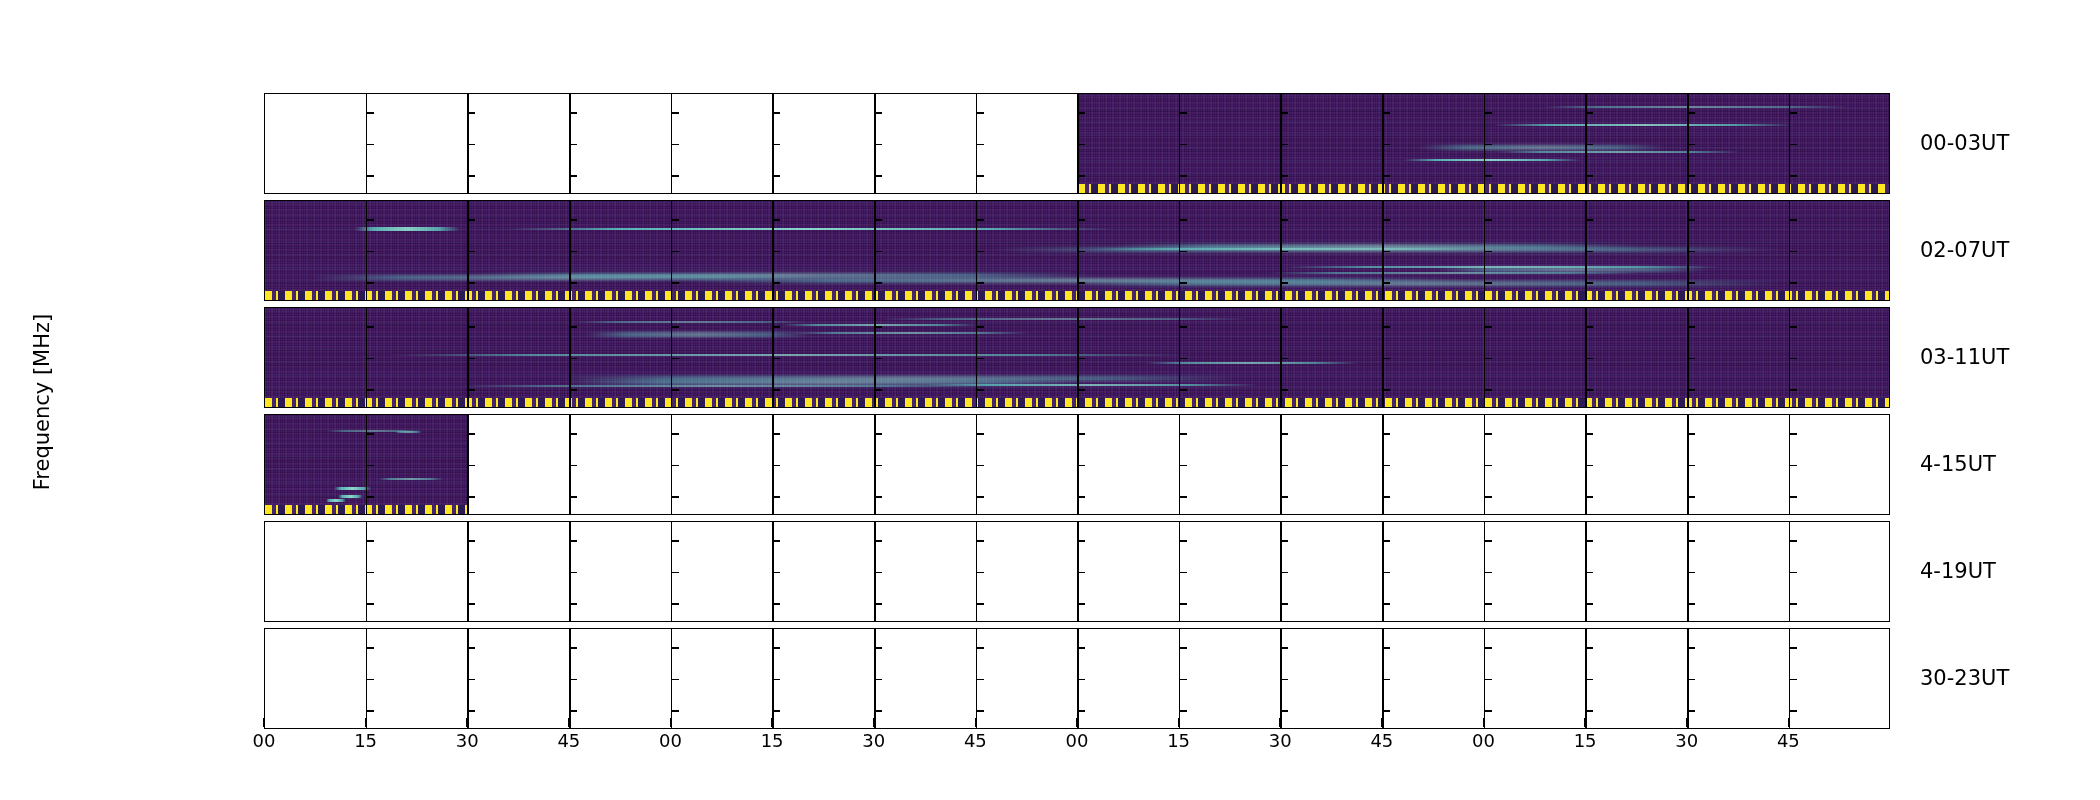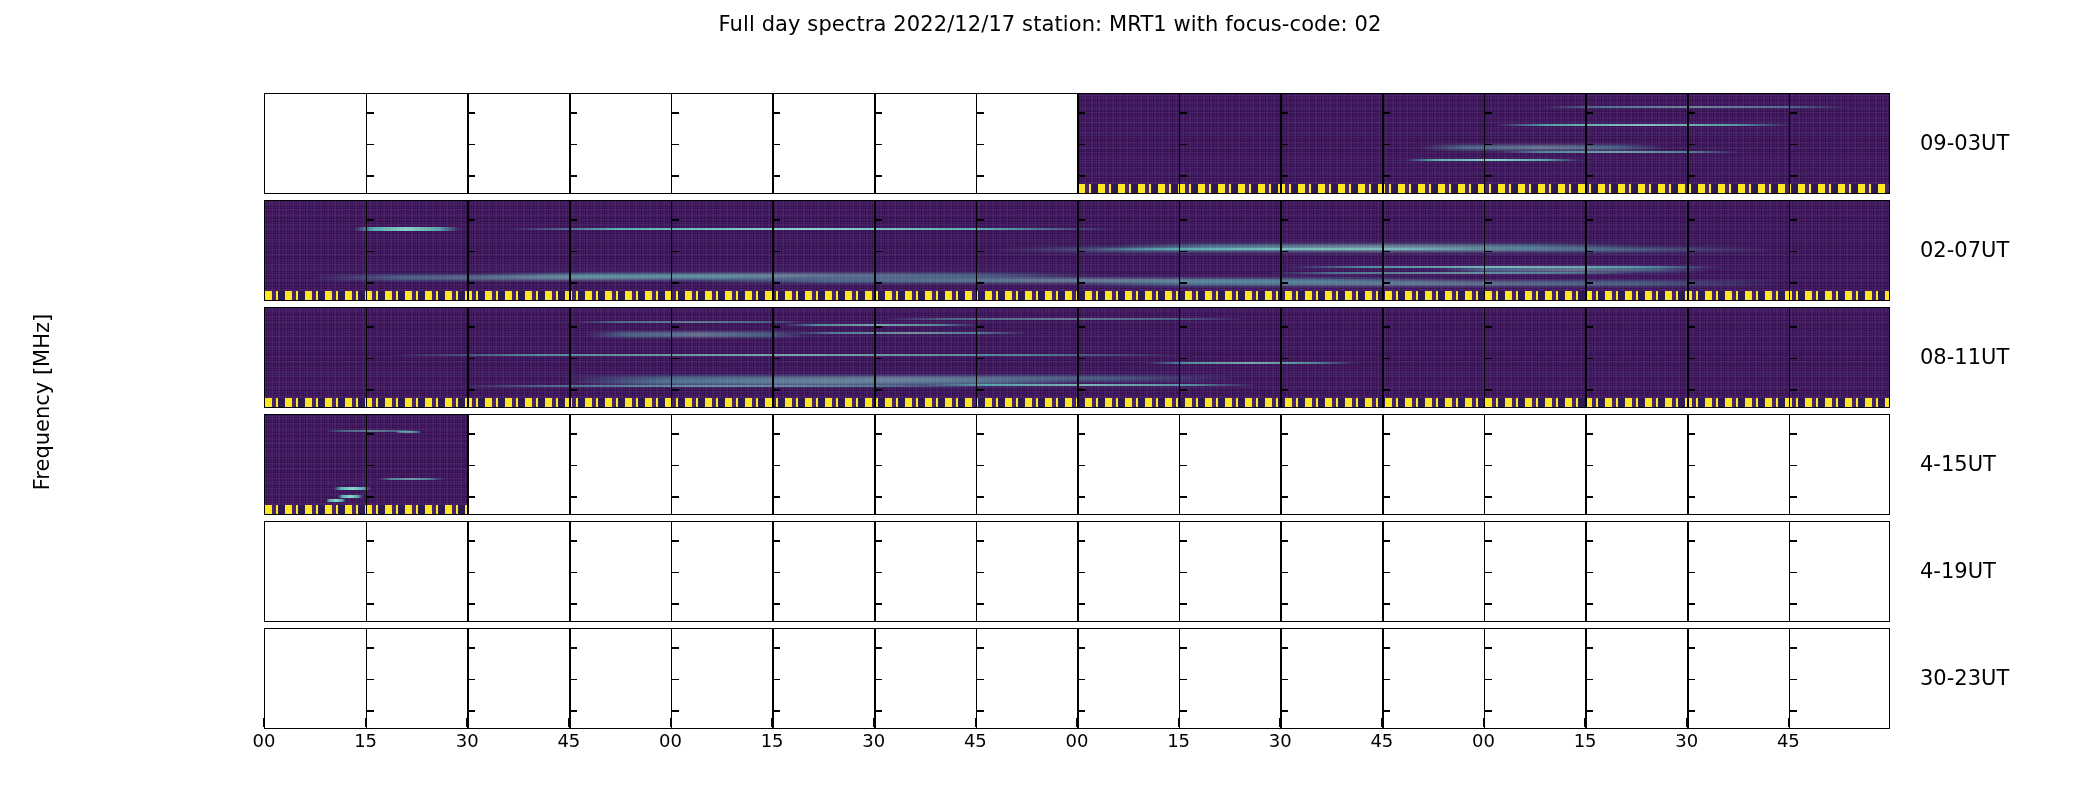--- a/index.html
+++ b/index.html
@@ -112,21 +112,20 @@
   
   .xtick{position:absolute;width:1.6px;height:9px;background:#000;top:0;}
   .xlab{position:absolute;top:12px;font-size:18px;color:#000;
         transform:translateX(-50%);white-space:nowrap;}
 </style>
 </head>
 <body>
 
 <div id="figure">
 
-  <div id="title">Full day spectra 2022/12/17 station: MRT1 with focus-code: 02</div>
 
   <div id="ylabel">
     <span>Frequency [MHz]</span>
   </div>
 
   <div id="rows-host">
       <div class="row" style="top: 93px; height: 101px;">
         <div class="data" style="left: 813px; width: 813px;">
           <div class="noise"></div>
           <div class="streak" style="left: 420.2px; width: 243.081px; top: 57.2342px; opacity: 0.656666;"></div>
@@ -556,23 +555,23 @@
           <div class="ytick" style="left: 1421.95px; top: 81.2625px;"></div>
           <div class="sep" style="left: 1523.58px;"></div>
           <div class="ytick" style="left: 1523.58px; top: 18.1375px;"></div>
           <div class="ytick" style="left: 1523.58px; top: 49.7px;"></div>
           <div class="ytick" style="left: 1523.58px; top: 81.2625px;"></div>
         </div>
       </div>
     </div>
   <div id="yticks-host"></div>
   <div id="rowlabels-host">
-      <div class="rowlabel" style="top: 130.5px;">09-03UT</div>
+      <div class="rowlabel" style="top: 130.5px;">00-03UT</div>
       <div class="rowlabel" style="top: 237.5px;">02-07UT</div>
-      <div class="rowlabel" style="top: 344.5px;">08-11UT</div>
+      <div class="rowlabel" style="top: 344.5px;">03-11UT</div>
       <div class="rowlabel" style="top: 451.5px;">4-15UT</div>
       <div class="rowlabel" style="top: 558.5px;">4-19UT</div>
       <div class="rowlabel" style="top: 665.5px;">30-23UT</div>
     </div>
 
   <div id="xaxis" style="position:absolute;left:264px;top:718px;width:1626px;height:40px;">
       <div class="xtick" style="left: -0.8px;"></div>
       <div class="xlab" style="left: 0px;">00</div>
       <div class="xtick" style="left: 100.825px;"></div>
       <div class="xlab" style="left: 101.625px;">15</div>

